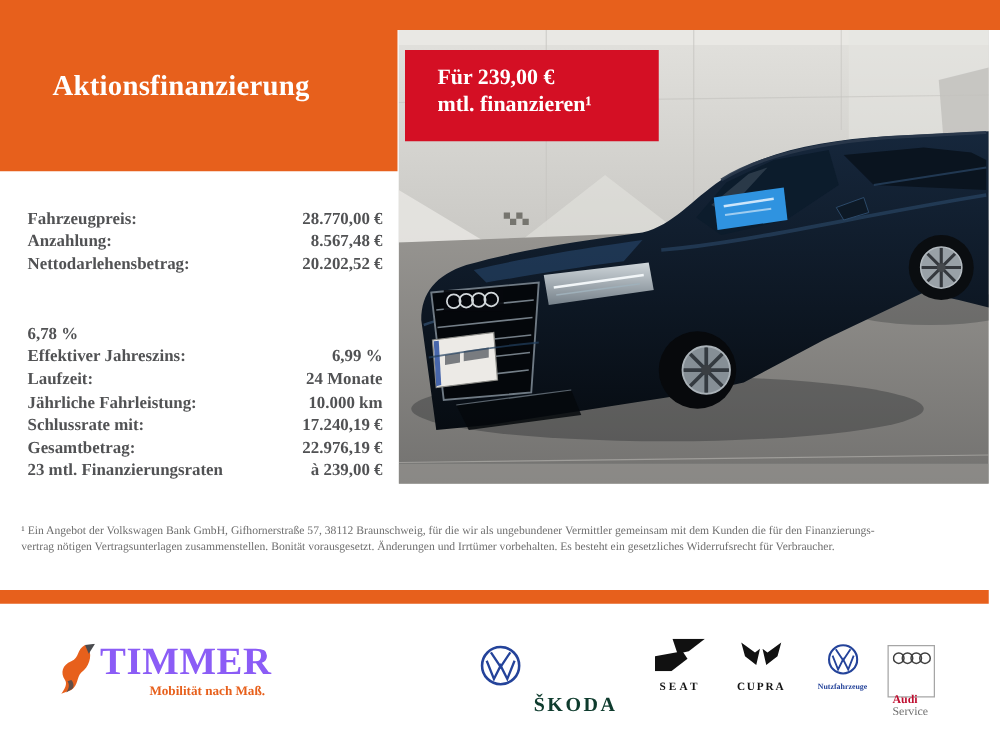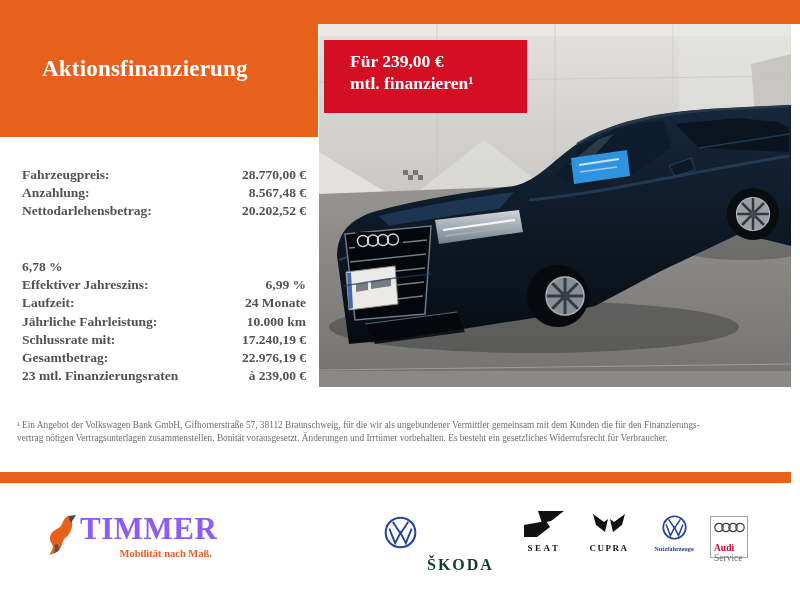--- a/index.html
+++ b/index.html
@@ -33,21 +33,21 @@
   .skoda-label{position:absolute;left:427px;top:556px;font-size:16px;font-weight:800;letter-spacing:2px;color:#0e3b2d;}
   .seat{left:518px;top:511px;width:52px;}
   .seat .brand-label{display:block;margin-top:2px;font-size:9px;letter-spacing:2.5px;}
   .cupra{left:578px;top:512px;width:62px;}
   .cupra .brand-label{display:block;margin-top:2px;font-size:9px;letter-spacing:1.5px;}
   .vw-main{left:384px;top:516px;width:33px;}
   .vw-nutz{left:650px;top:515px;width:48px;}
   .vw-nutz .nutz-label{display:block;margin-top:1px;font-size:6.3px;font-weight:bold;color:#24439a;}
   .audi-box{position:absolute;left:710px;top:516px;width:38px;height:42px;border:1px solid #a6a6a6;background:#fff;
             box-sizing:border-box;padding:2px 0 0 3px;}
-  .audi-word{font-size:9.5px;font-weight:800;color:#bf0d2f;line-height:10px;margin-top:6px;}
+  .audi-word{font-size:9.5px;font-weight:800;color:#bf0d2f;line-height:10px;margin-top:18px;}
   .service-word{font-size:9.5px;color:#6f6f6f;line-height:10px;}
 </style>
 </head>
 <body>
 
 <div class="canvas">
 
   <div class="top-bar"></div>
 
   <div class="headline-block">

